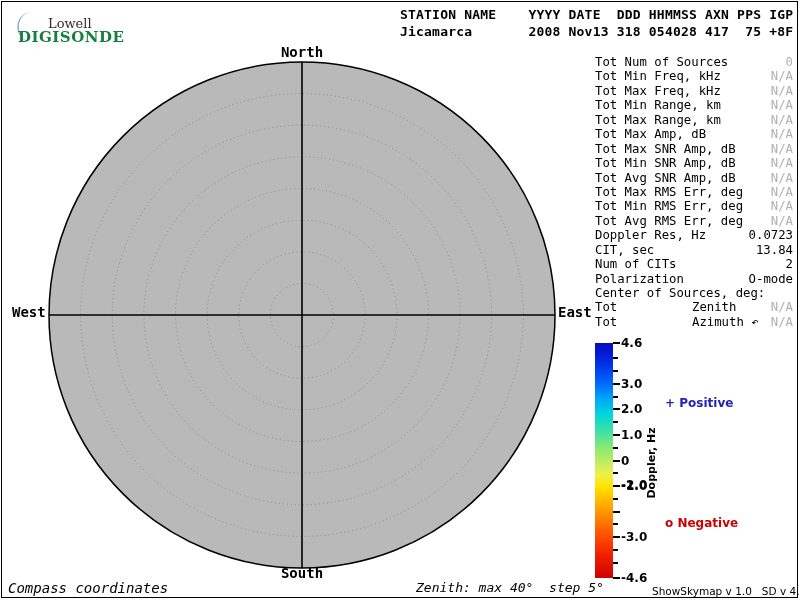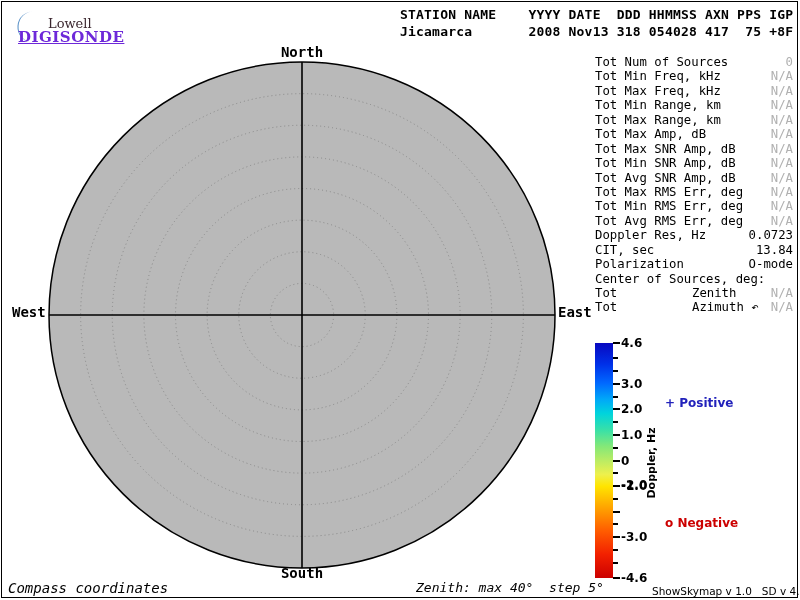--- a/index.html
+++ b/index.html
@@ -56,21 +56,21 @@
 </head>
 <body>
 
 <div id="canvas">
 
   <div class="logo">
     <svg width="30" height="36" viewBox="0 0 30 36">
       <path id="crescent" d="M 24 2.5 A 15.5 15.5 0 1 0 22 33.5 A 13.5 14.5 0 0 1 24 2.5 Z" fill="#5b92c8"></path>
     </svg>
     <span class="logo-lowell" style="color: rgb(58, 38, 46);">Lowell</span>
-    <span class="logo-digisonde" style="color: #6d28d9; text-decoration: underline;">DIGISONDE</span>
+    <span class="logo-digisonde" style="color: #15803d;">DIGISONDE</span>
   </div>
 
   <div class="hdr hdr1">STATION NAME    YYYY DATE  DDD HHMMSS AXN PPS IGP</div>
   <div class="hdr hdr2">Jicamarca       2008 Nov13 318 054028 417  75 +8F</div>
 
   <svg id="skymap" width="800" height="600" style="position:absolute;left:0;top:0;">
       <circle cx="302" cy="315" r="253" fill="#b9b9b9" stroke="#000" stroke-width="1.5"></circle>
       <circle cx="302" cy="315" r="31.625" fill="none" stroke="#898989" stroke-width="1" stroke-dasharray="1 3"></circle>
       <circle cx="302" cy="315" r="63.25" fill="none" stroke="#898989" stroke-width="1" stroke-dasharray="1 3"></circle>
       <circle cx="302" cy="315" r="94.875" fill="none" stroke="#898989" stroke-width="1" stroke-dasharray="1 3"></circle>
@@ -95,20 +95,21 @@
       <div class="stat-row"><span class="stat-lbl">Tot Max Range, km</span><span class="stat-val dim">N/A</span></div>
       <div class="stat-row"><span class="stat-lbl">Tot Max Amp, dB</span><span class="stat-val dim">N/A</span></div>
       <div class="stat-row"><span class="stat-lbl">Tot Max SNR Amp, dB</span><span class="stat-val dim">N/A</span></div>
       <div class="stat-row"><span class="stat-lbl">Tot Min SNR Amp, dB</span><span class="stat-val dim">N/A</span></div>
       <div class="stat-row"><span class="stat-lbl">Tot Avg SNR Amp, dB</span><span class="stat-val dim">N/A</span></div>
       <div class="stat-row"><span class="stat-lbl">Tot Max RMS Err, deg</span><span class="stat-val dim">N/A</span></div>
       <div class="stat-row"><span class="stat-lbl">Tot Min RMS Err, deg</span><span class="stat-val dim">N/A</span></div>
       <div class="stat-row"><span class="stat-lbl">Tot Avg RMS Err, deg</span><span class="stat-val dim">N/A</span></div>
       <div class="stat-row"><span class="stat-lbl">Doppler Res, Hz</span><span class="stat-val">0.0723</span></div>
       <div class="stat-row"><span class="stat-lbl">CIT, sec</span><span class="stat-val">13.84</span></div>
+      <div class="stat-row"><span class="stat-lbl">Num of CITs</span><span class="stat-val">2</span></div>
       <div class="stat-row"><span class="stat-lbl">Polarization</span><span class="stat-val">O-mode</span></div>
       <div class="stat-row"><span class="stat-lbl">Center of Sources, deg:</span><span class="stat-val"></span></div>
       <div class="stat-row"><span class="stat-lbl">Tot</span><span class="stat-mid">Zenith</span><span class="stat-val dim">N/A</span></div>
       <div class="stat-row"><span class="stat-lbl">Tot</span><span class="stat-mid">Azimuth ↶</span><span class="stat-val dim">N/A</span></div>
     </div>
 
   <div class="cbar" id="cbar" style="background: linear-gradient(rgb(8, 8, 192) 0%, rgb(0, 48, 232) 9%, rgb(0, 104, 255) 17%, rgb(0, 168, 248) 24%, rgb(0, 212, 220) 30%, rgb(56, 224, 168) 37%, rgb(132, 232, 120) 44%, rgb(186, 236, 100) 50%, rgb(238, 240, 76) 56%, rgb(255, 228, 0) 61%, rgb(255, 164, 0) 70%, rgb(255, 92, 0) 80%, rgb(242, 32, 0) 90%, rgb(204, 0, 0) 100%);"></div>
   <div id="cbticks" style="position:absolute;left:0;top:0;width:771px;height:600px;pointer-events:none;">
       <div class="cb-tick" style="left: 613px; width: 7px; top: 342px;"></div>
       <div class="cb-lab" style="top: 336px;">4.6</div>

